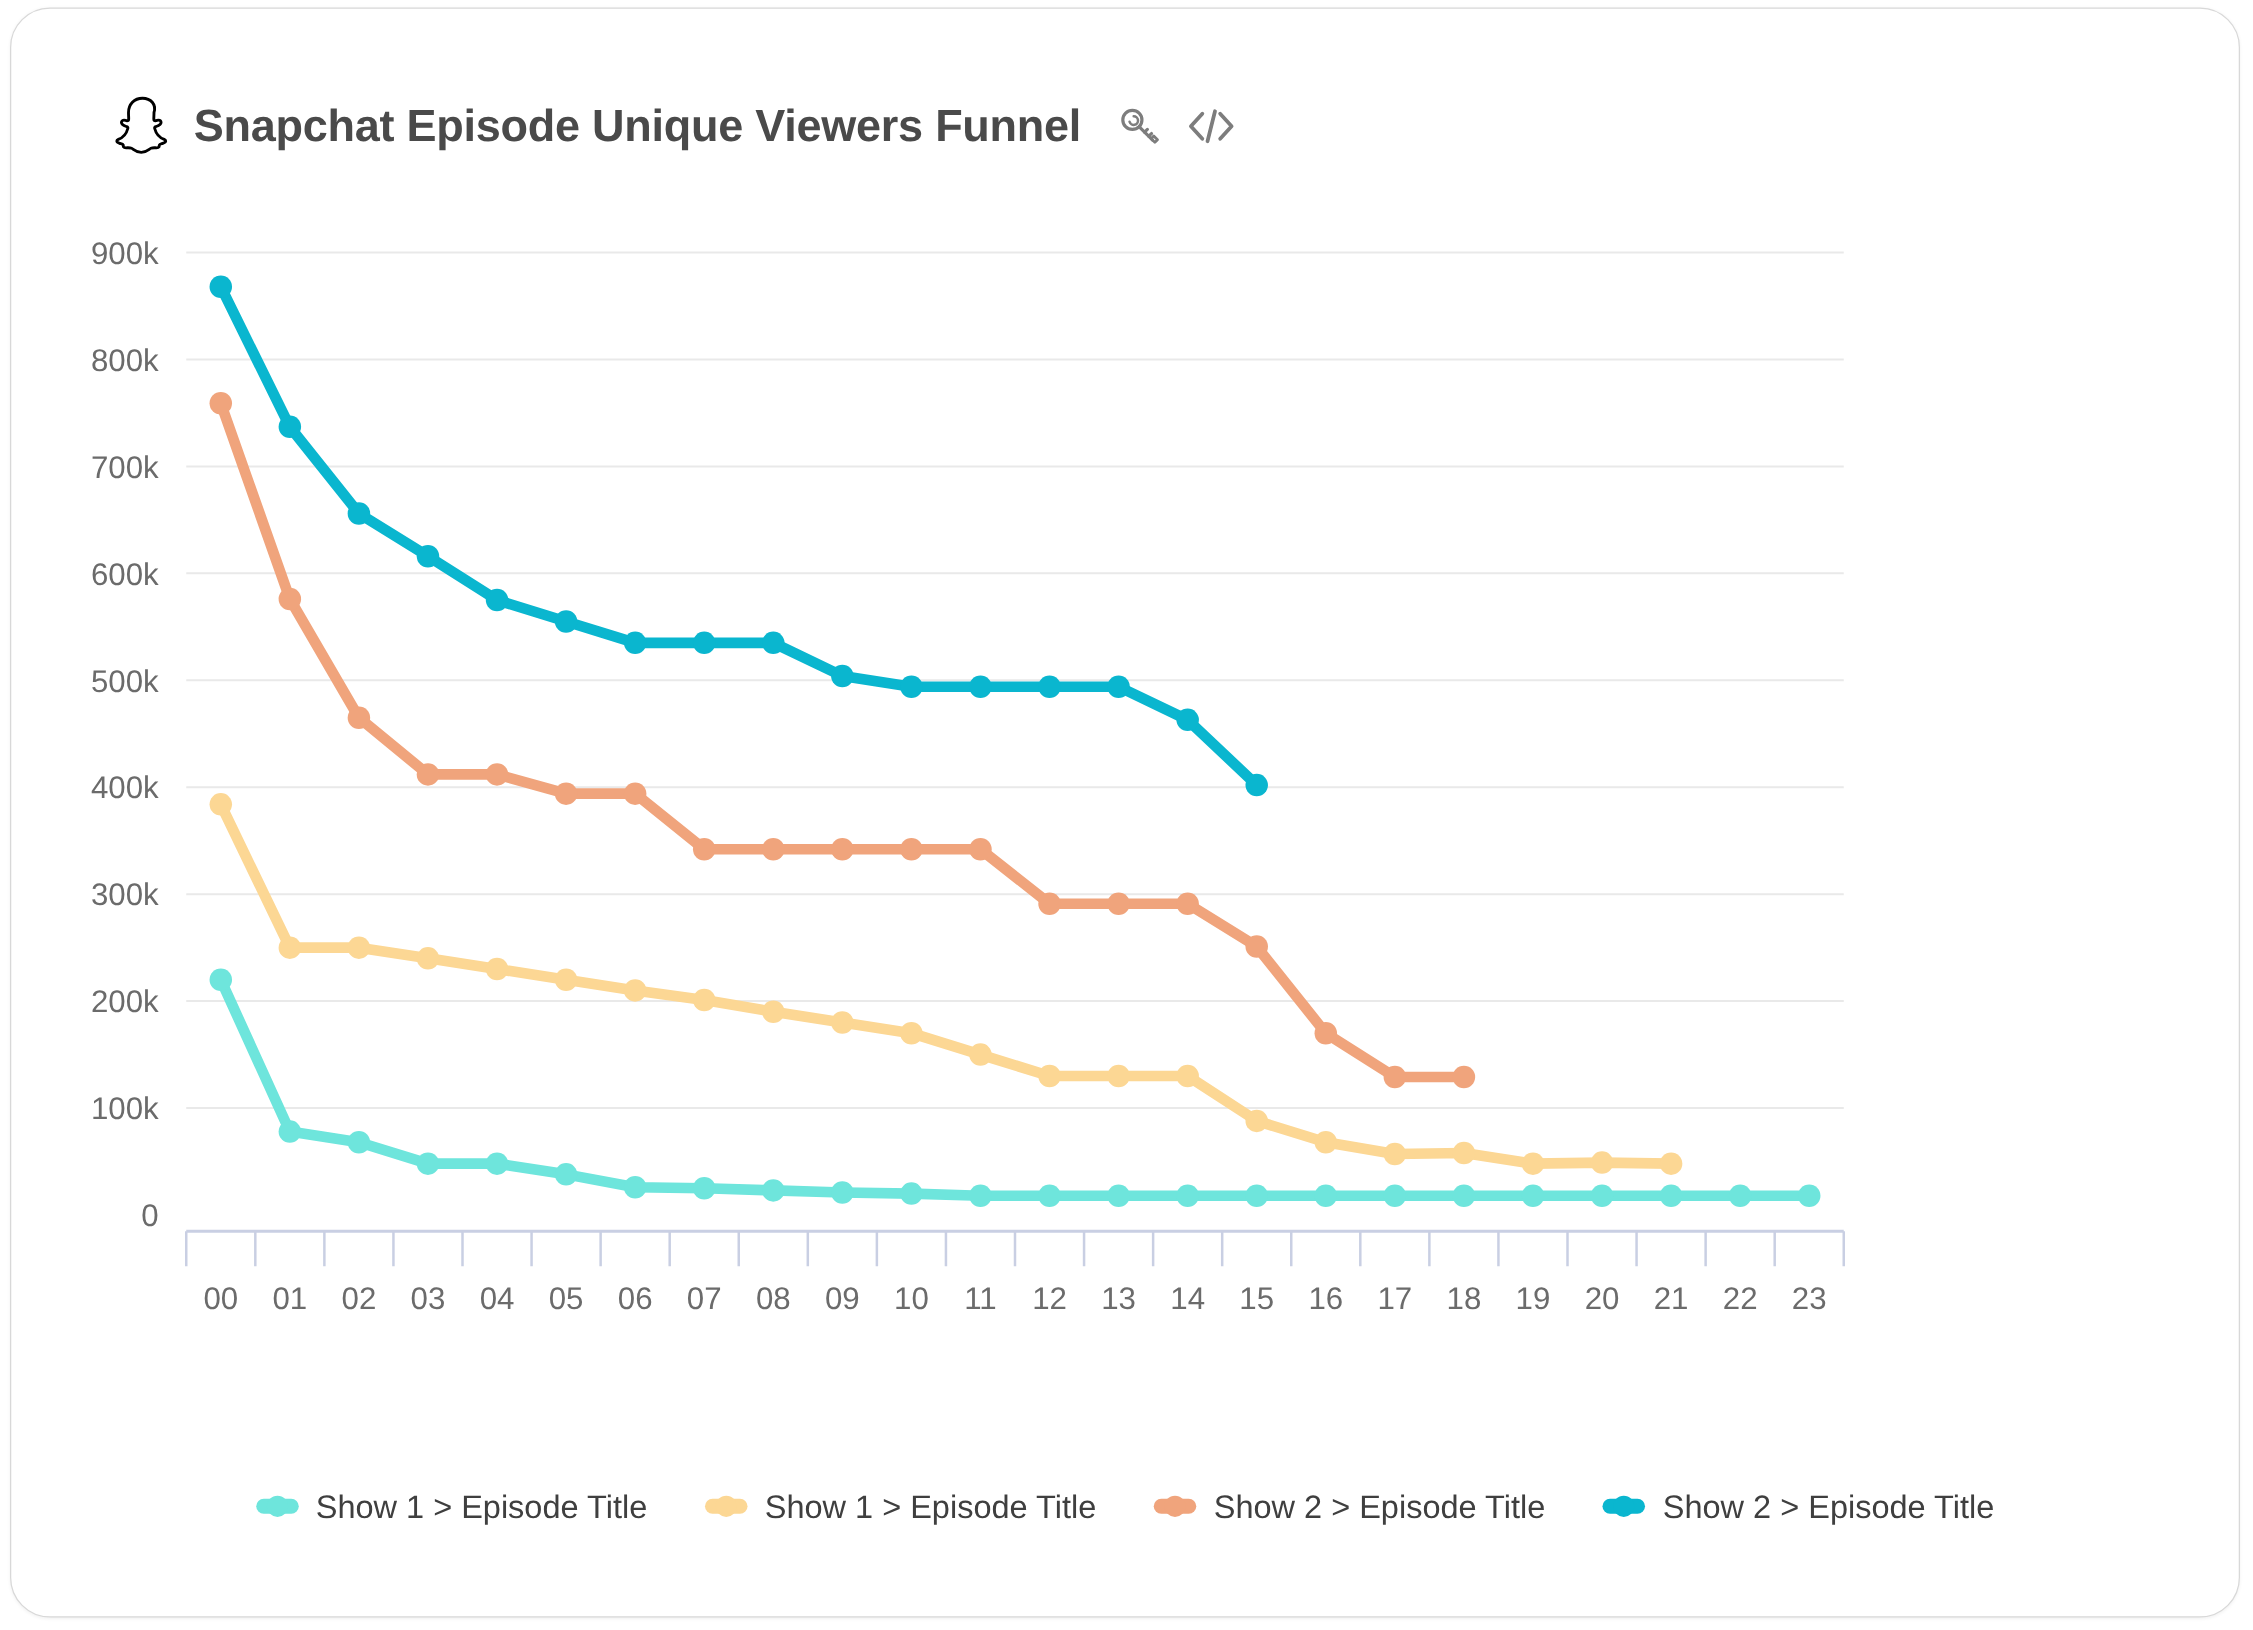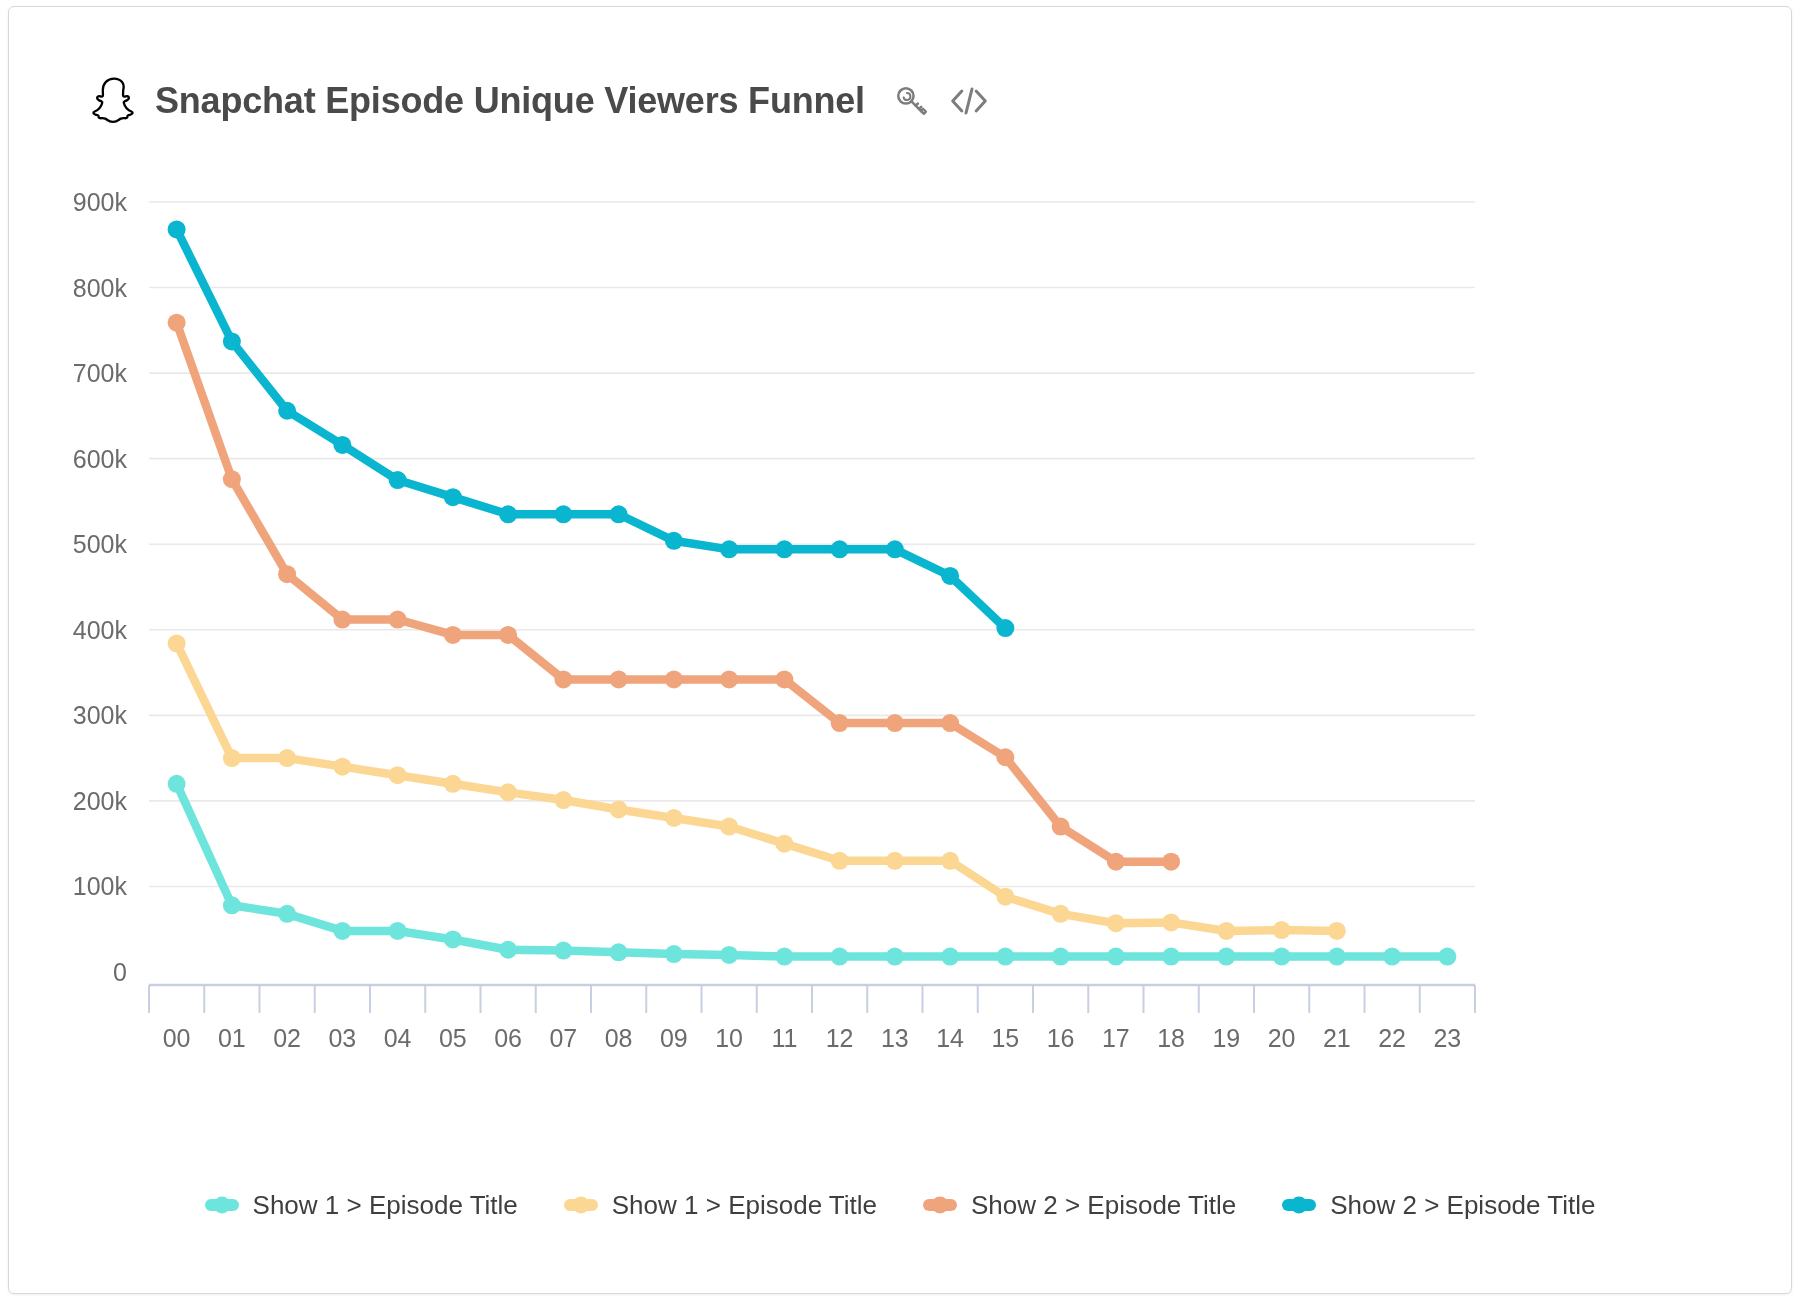--- a/index.html
+++ b/index.html
@@ -15,21 +15,21 @@
   }
 
   .card {
     position: absolute;
     left: 8px;
     top: 6px;
     width: 1784px;
     height: 1288px;
     background: #ffffff;
     border: 1px solid #d8d8d8;
-    border-radius: 6px;
+    border-radius: 32px;
     box-sizing: border-box;
     box-shadow: 0 1px 3px rgba(0,0,0,0.06);
     overflow: hidden;
   }
 
   
   .header {
     position: absolute;
     left: 82px;
     top: 62px;

